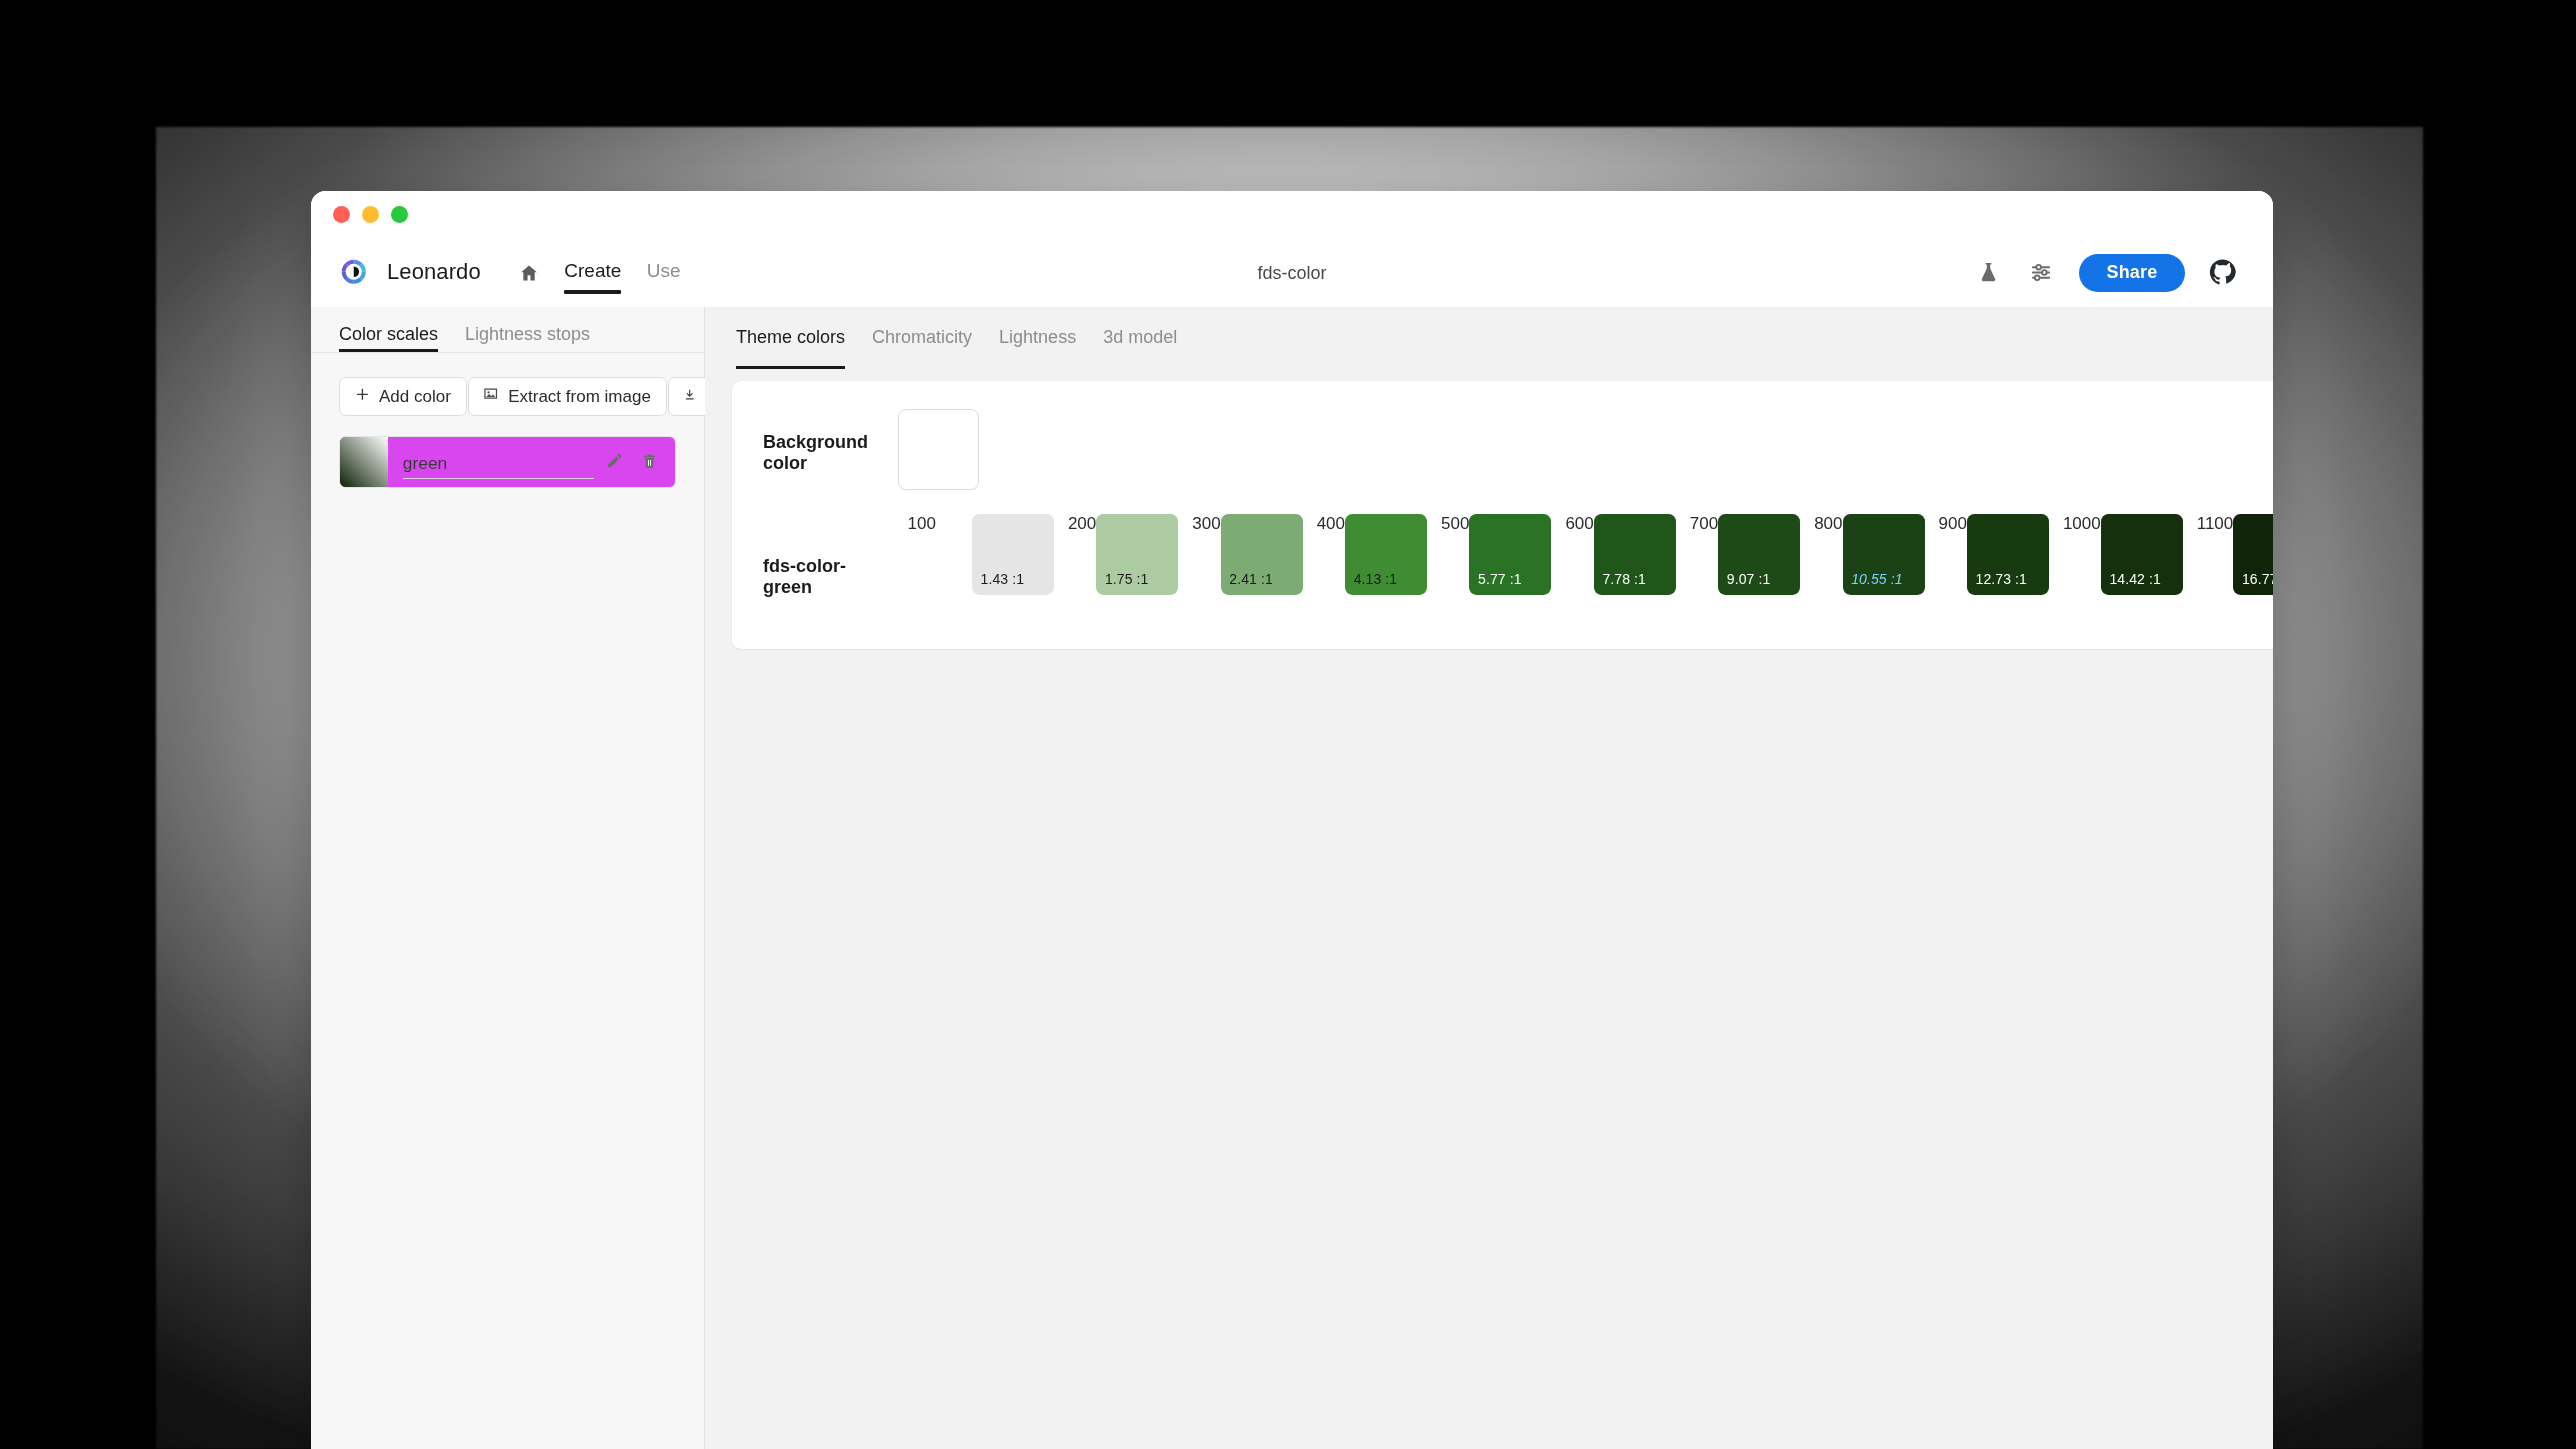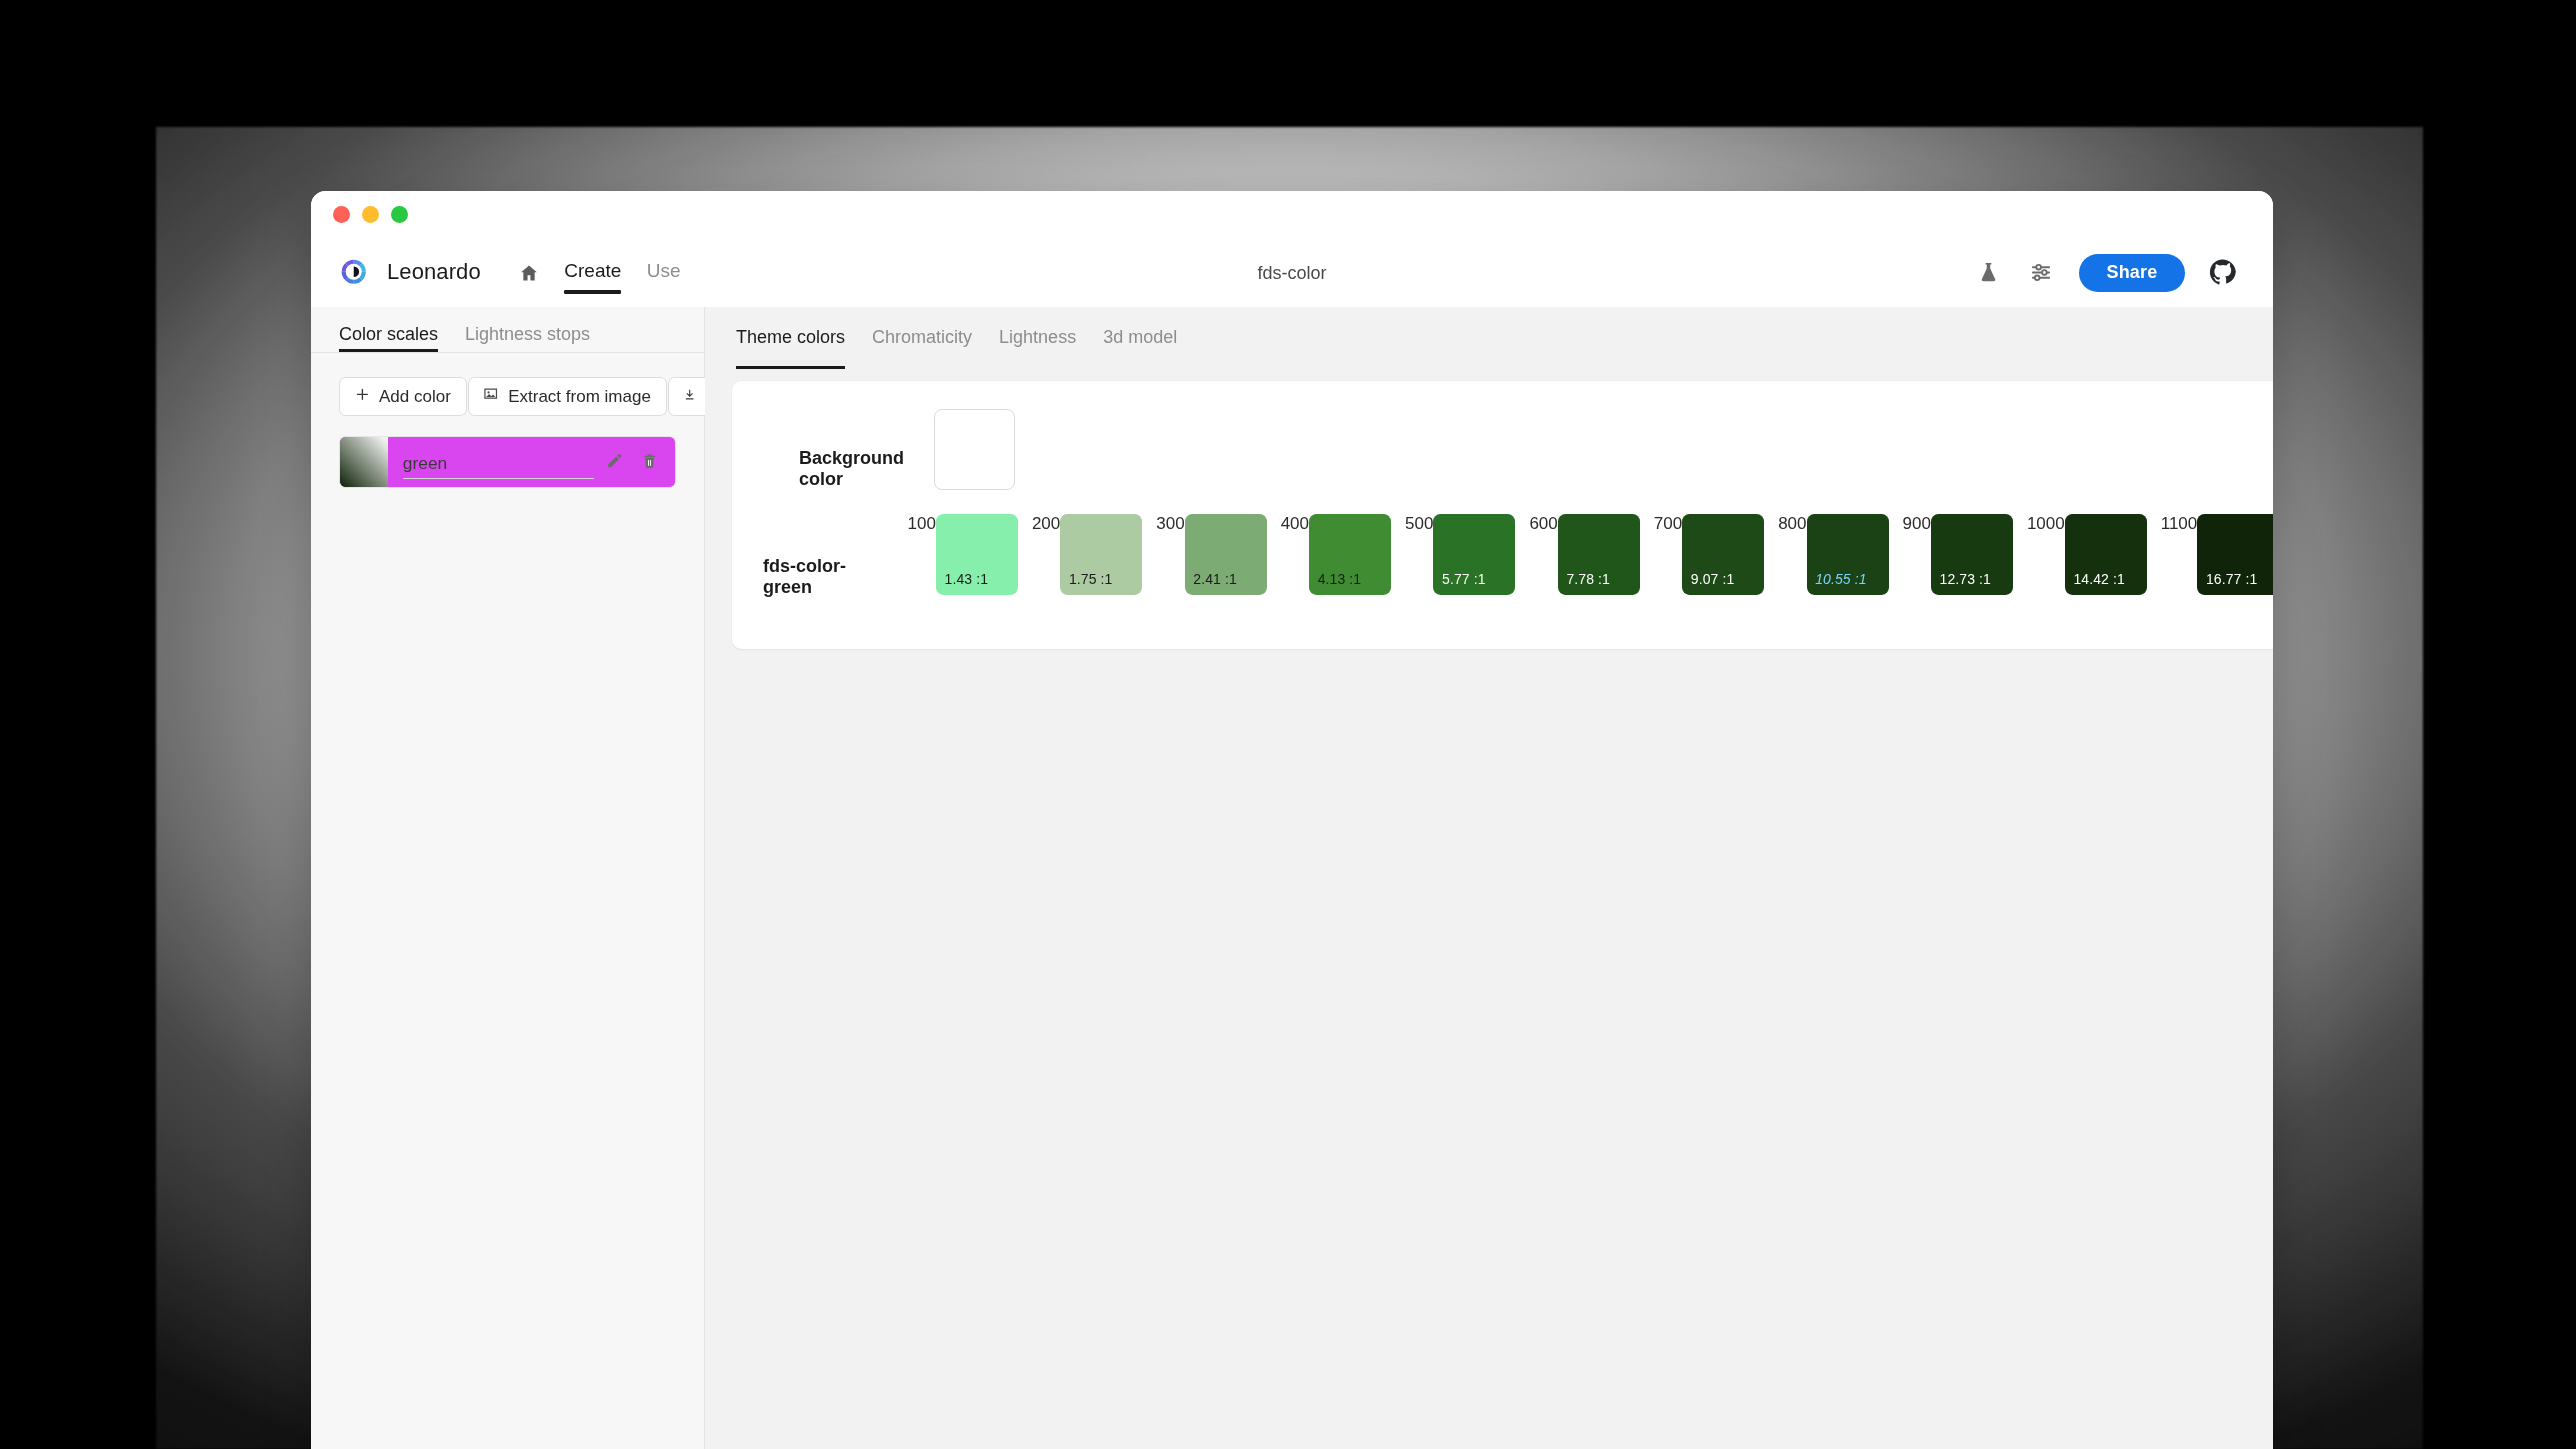--- a/index.html
+++ b/index.html
@@ -98,21 +98,21 @@
   .main{ flex:1; background:#f2f2f2; padding:20px 27px; }
   .main-tabs{ display:flex; gap:27px; padding:0 6.7px 0 4px; height:42px; }
   .m-tab{ font-size:18px; color:#8d8d8d; position:relative; padding-bottom:13.4px; }
   .m-tab.active{ color:#1b1b1b; font-weight:normal; }
   .m-tab.active::after{ content:""; position:absolute; left:0; right:0; bottom:0; height:3.4px; background:#1b1b1b; }
 
   .card{
     background:#fff; border-radius:9.4px; margin-top:12px; padding:28px 31px 31px 31px;
     box-shadow:0 0.7px 2px rgba(0,0,0,.07); min-height:268px;
   }
-  .bg-row{ display:flex; align-items:flex-end; gap:22px;margin-left:36px; }
+  .bg-row{ display:flex; align-items:center; gap:22px; }
   .row-label{ font-size:18px; font-weight:bold; color:#1b1b1b; padding-top:6.7px; width:113px; flex:0 0 113px; }
   .bg-swatch{
     width:81px; height:81px; border:1.1px solid #dbdbdb; border-radius:8px; background:#fff; cursor:pointer;
   }
 
   .scale-row{ display:flex; align-items:flex-start; gap:29.5px; margin-top:24px; }
   .scale-label{ font-size:18px; font-weight:bold; color:#1b1b1b; width:113px; flex:0 0 113px; padding-top:42px; }
   .swatches{ display:flex; gap:12px; }
   .sw-cell{ display:flex; flex-direction:row;justify-content:space-between; }
   .sw-key{ font-size:17px; color:#2b2b2b; margin-bottom:6.7px; padding-left:2px; }
@@ -274,21 +274,21 @@
         <div class="bg-row">
           <div class="row-label">Background color</div>
           <div class="bg-swatch" id="bgSwatch" style="background: rgb(255, 255, 255);"></div>
         </div>
 
         <div class="scale-row">
           <div class="scale-label">fds-color-green</div>
           <div class="swatches" id="swatchStrip">
               <div class="sw-cell">
                 <div class="sw-key">100</div>
-                <div class="sw-box" style="background: #86efac;">
+                <div class="sw-box" style="background: #e5e5e5; margin-left: 36px;">
                   <span class="sw-ratio" style="color: rgb(27, 27, 27);">1.43 :1</span>
                 </div>
               </div>
               <div class="sw-cell">
                 <div class="sw-key">200</div>
                 <div class="sw-box" style="background: rgb(173, 203, 162);">
                   <span class="sw-ratio" style="color: rgb(27, 27, 27);">1.75 :1</span>
                 </div>
               </div>
               <div class="sw-cell">

